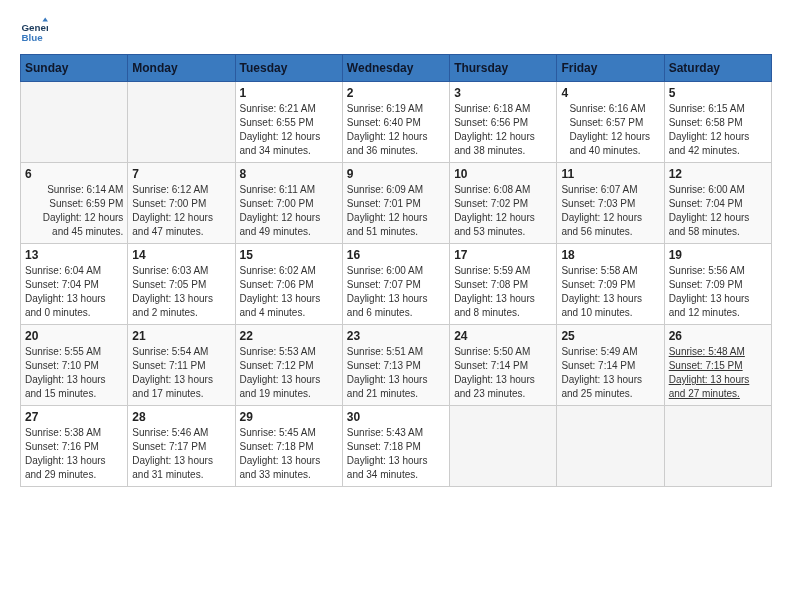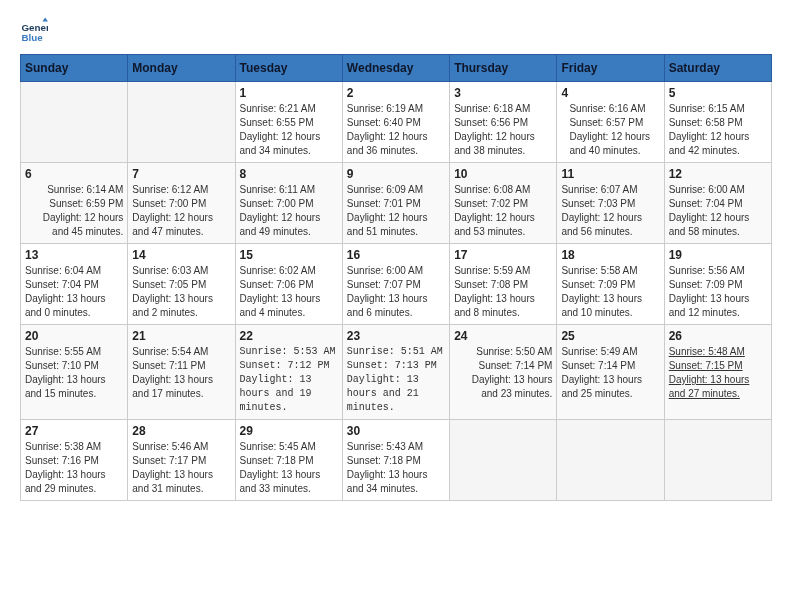--- a/index.html
+++ b/index.html
@@ -245,33 +245,33 @@
 Daylight: 13 hours and 15 minutes.</div>
         </td>
         <td>
           <div class="day-number">21</div>
           <div class="day-info" style="white-space: pre-line;">Sunrise: 5:54 AM
 Sunset: 7:11 PM
 Daylight: 13 hours and 17 minutes.</div>
         </td>
         <td>
           <div class="day-number">22</div>
-          <div class="day-info" style="white-space: pre-line; font-family: Liberation Mono, monospace;">Sunrise: 5:53 AM
+          <div class="day-info" style="white-space: pre-line;">Sunrise: 5:53 AM
 Sunset: 7:12 PM
 Daylight: 13 hours and 19 minutes.</div>
         </td>
         <td>
           <div class="day-number">23</div>
-          <div class="day-info" style="white-space: pre-line; font-family: Liberation Mono, monospace;">Sunrise: 5:51 AM
+          <div class="day-info" style="white-space: pre-line;">Sunrise: 5:51 AM
 Sunset: 7:13 PM
 Daylight: 13 hours and 21 minutes.</div>
         </td>
         <td>
           <div class="day-number">24</div>
-          <div class="day-info" style="white-space: pre-line; text-align: right;">Sunrise: 5:50 AM
+          <div class="day-info" style="white-space: pre-line;">Sunrise: 5:50 AM
 Sunset: 7:14 PM
 Daylight: 13 hours and 23 minutes.</div>
         </td>
         <td>
           <div class="day-number">25</div>
           <div class="day-info" style="white-space: pre-line;">Sunrise: 5:49 AM
 Sunset: 7:14 PM
 Daylight: 13 hours and 25 minutes.</div>
         </td>
         <td>

